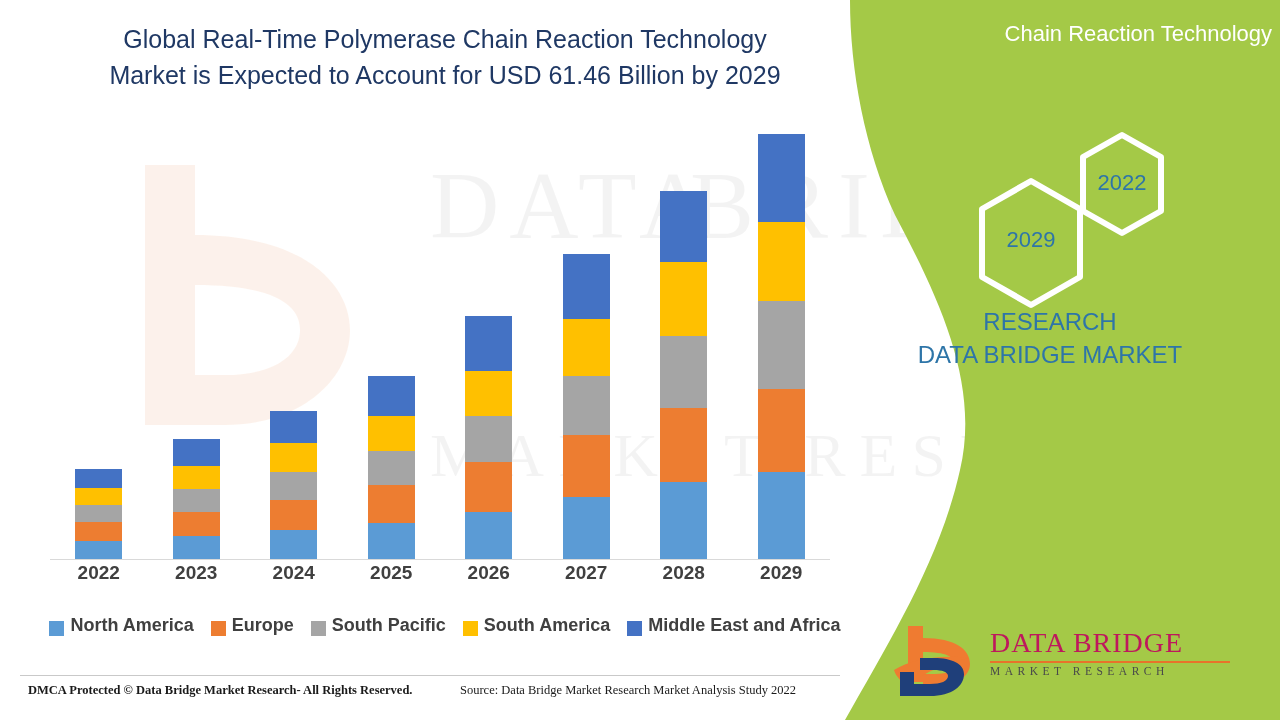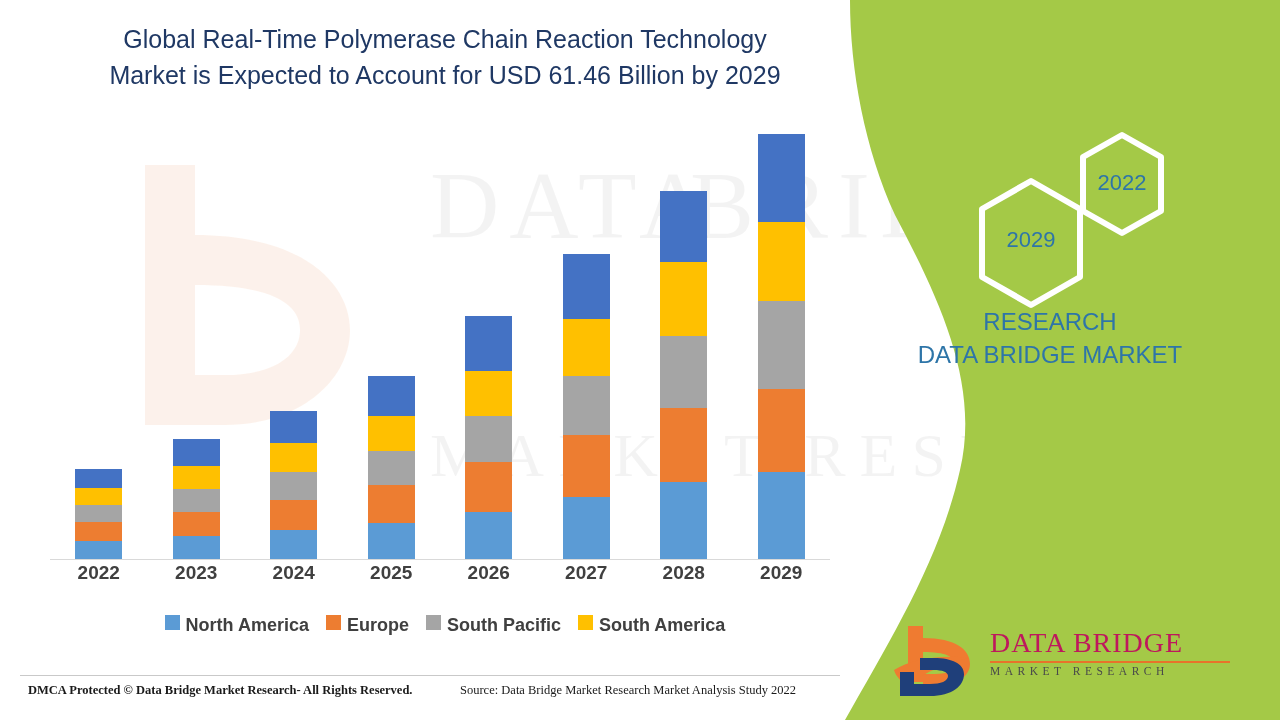--- a/index.html
+++ b/index.html
@@ -47,21 +47,21 @@
     position: absolute; left: 50px; top: 562px; width: 780px;
     display: flex; justify-content: space-around;
   }
   .xlabel { width: 84px; text-align: center; font-size: 19px; font-weight: bold; color: #404040; }
 
   
   .legend {
     position: absolute; left: 50px; top: 615px; width: 790px;
     display: flex; justify-content: center; align-items: center; gap: 17px;
   }
-  .legend-item { display: flex; align-items: flex-start; gap: 6px; }
+  .legend-item { display: flex; align-items: flex-end; gap: 6px; }
   .legend-swatch { width: 15px; height: 15px; display: inline-block; }
   .legend-label { font-size: 18px; font-weight: bold; color: #404040; white-space: nowrap; }
 
   
   .footer-line { position: absolute; left: 20px; top: 675px; width: 820px; border-top: 1px solid #c9c9c9; }
   .footer-left {
     position: absolute; left: 28px; top: 683px; font-size: 12.5px; color: #1a1a1a;
     font-family: "Liberation Serif", serif; font-weight: bold;
   }
   .footer-right {
@@ -225,33 +225,38 @@
         <span class="legend-label">Europe</span>
       </div>
       <div class="legend-item">
         <span class="legend-swatch" style="background: rgb(165, 165, 165);"></span>
         <span class="legend-label">South Pacific</span>
       </div>
       <div class="legend-item">
         <span class="legend-swatch" style="background: rgb(255, 192, 0);"></span>
         <span class="legend-label">South America</span>
       </div>
+      <div class="legend-item">
+        <span class="legend-swatch" style="background: rgb(68, 114, 196);"></span>
+        <span class="legend-label">Middle East and Africa</span>
+      </div>
     </div>
 
   <div class="footer-line"></div>
   <div class="footer-left">DMCA Protected © Data Bridge Market Research- All Rights Reserved.</div>
   <div class="footer-right">Source: Data Bridge Market Research Market Analysis Study 2022</div>
 
   <div class="green-panel">
     <svg width="460" height="720" viewBox="0 0 460 720">
       <path id="panel-path" d="M30 0 L460 0 L460 720 L25 720 C70 640 120 560 140 470 C160 385 120 300 75 215 C45 150 30 70 30 0 Z" fill="#a4c947"></path>
     </svg>
 
     <div class="panel-content">
       <div class="panel-title">
+        <span>Chain Reaction Technology</span>
       </div>
 
       <div class="hexes">
         <div class="hex hex2022">
           <svg width="96" height="108" viewBox="0 0 96 108">
             <path d="M48 5 L87 27 L87 81 L48 103 L9 81 L9 27 Z" fill="none" stroke="#ffffff" stroke-width="6" stroke-linejoin="round"></path>
           </svg>
           <div class="hex-label">2022</div>
         </div>
         <div class="hex hex2029">

